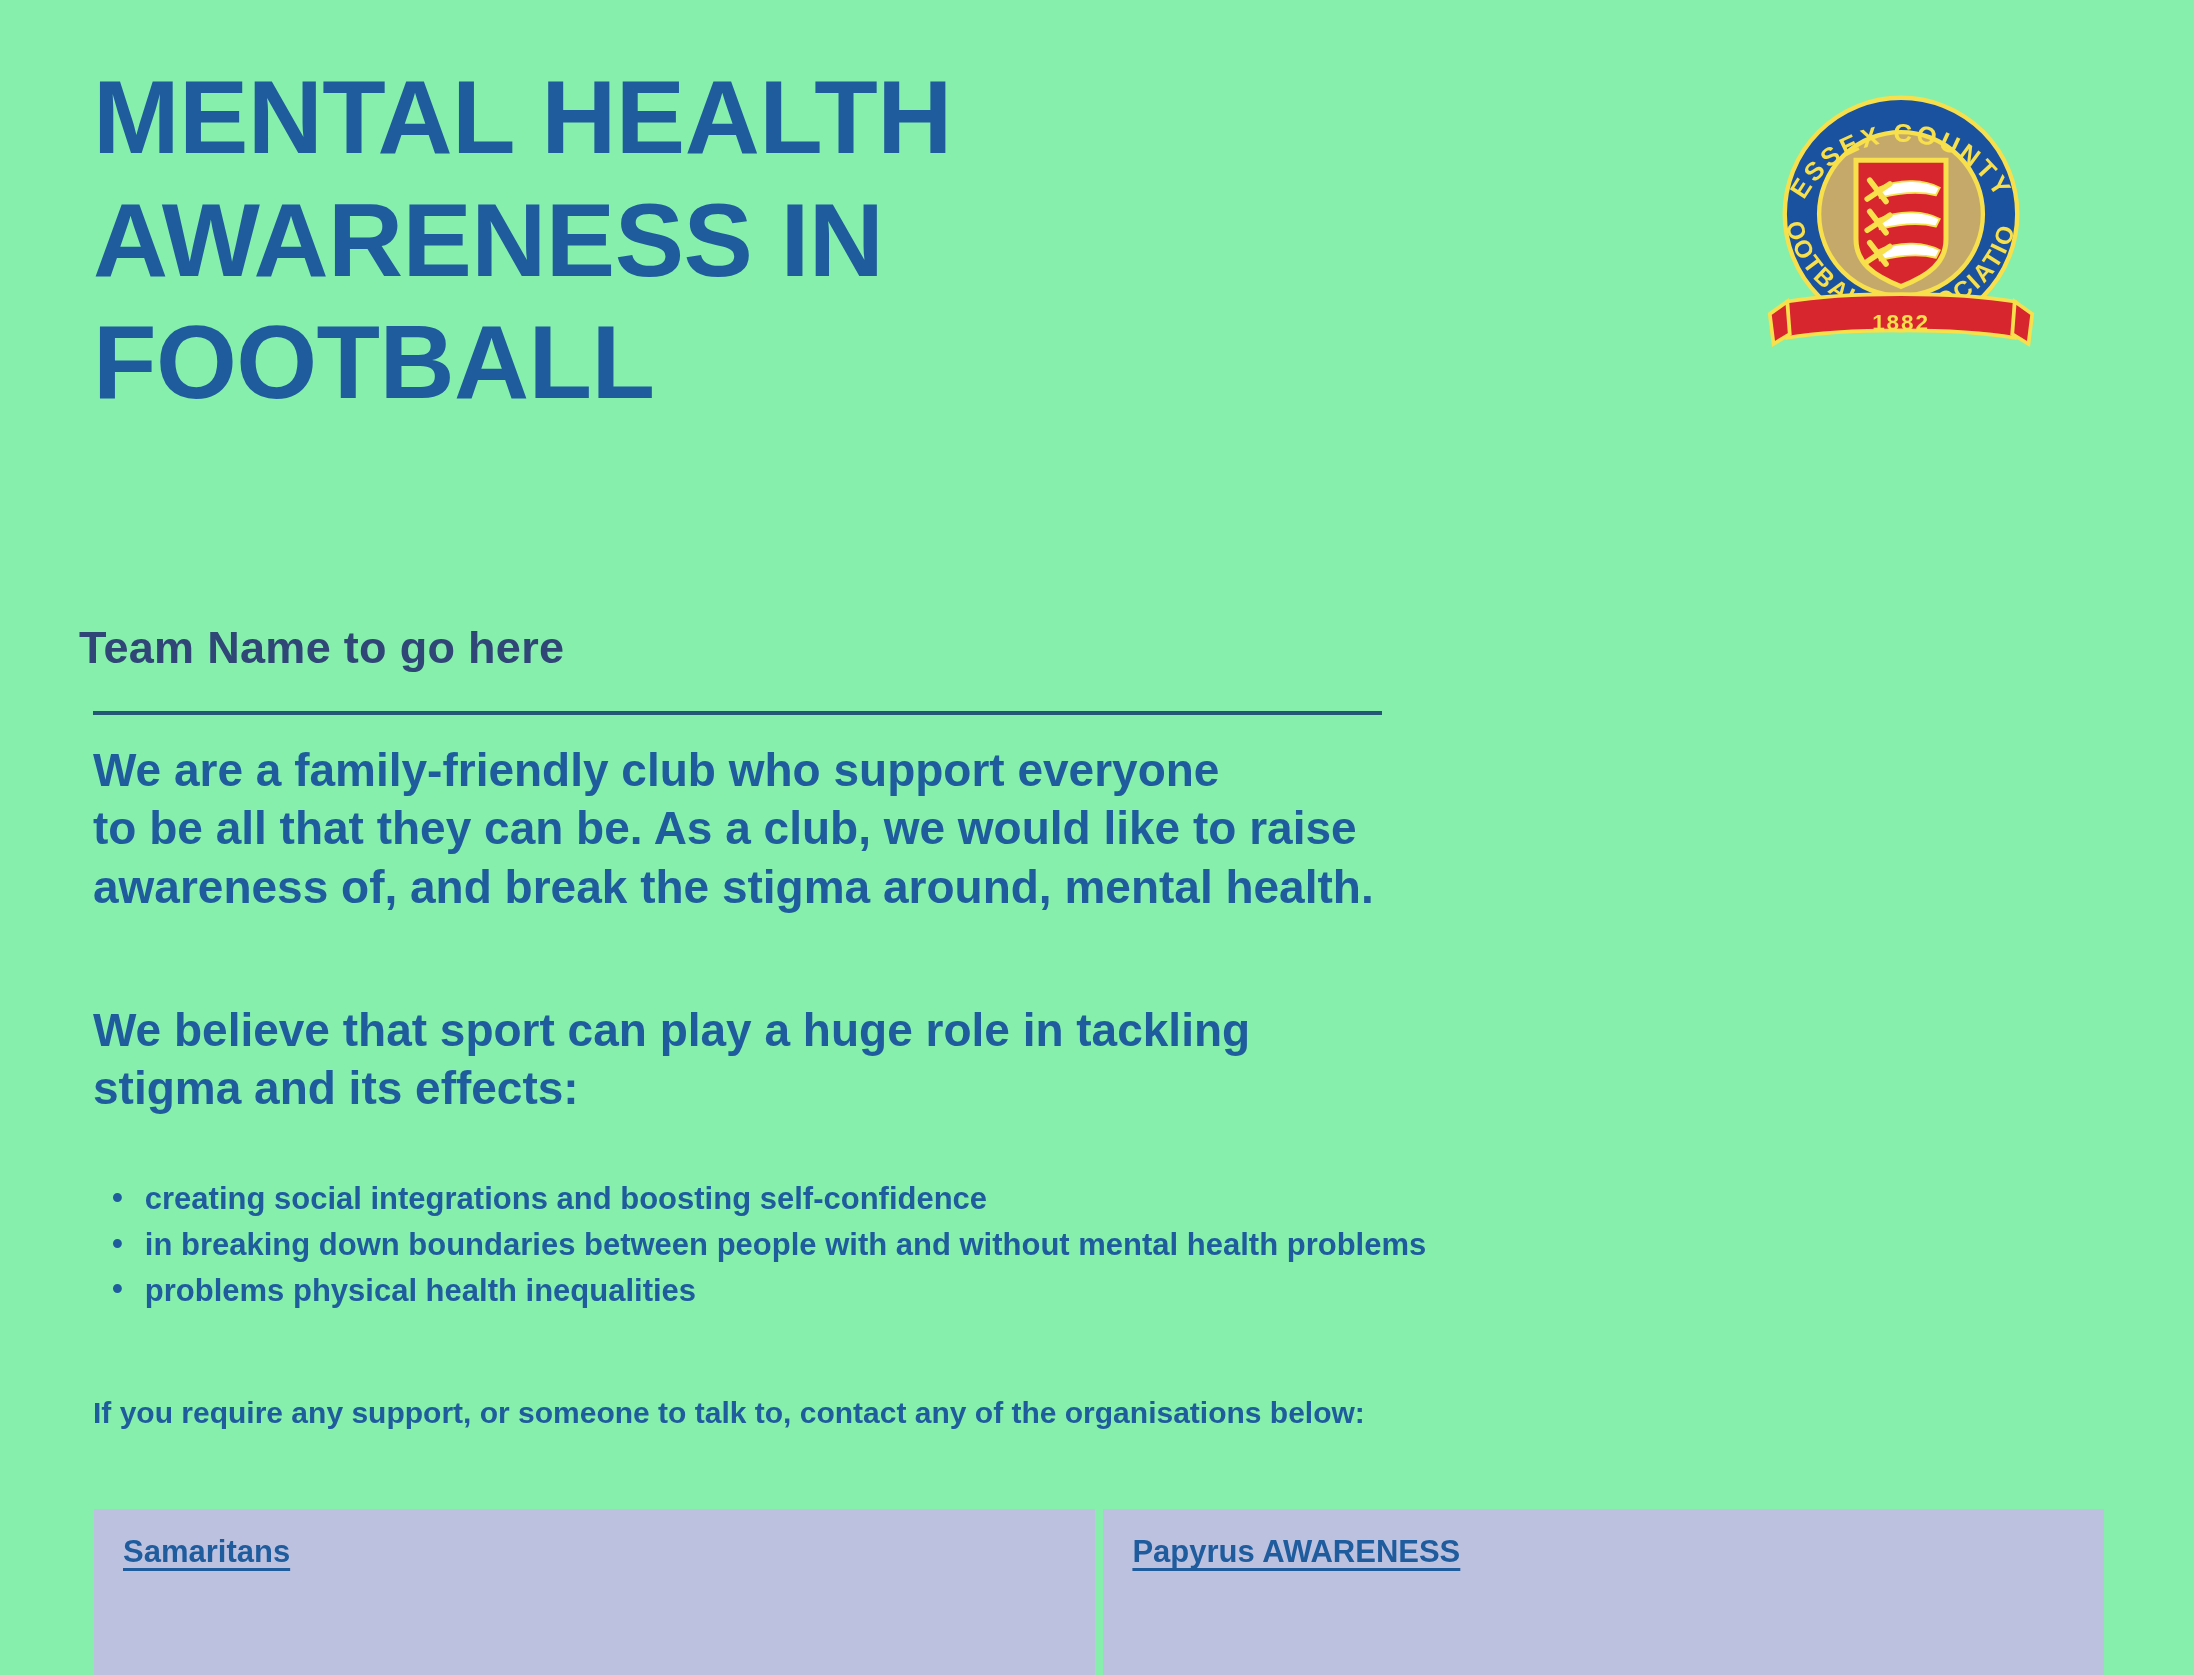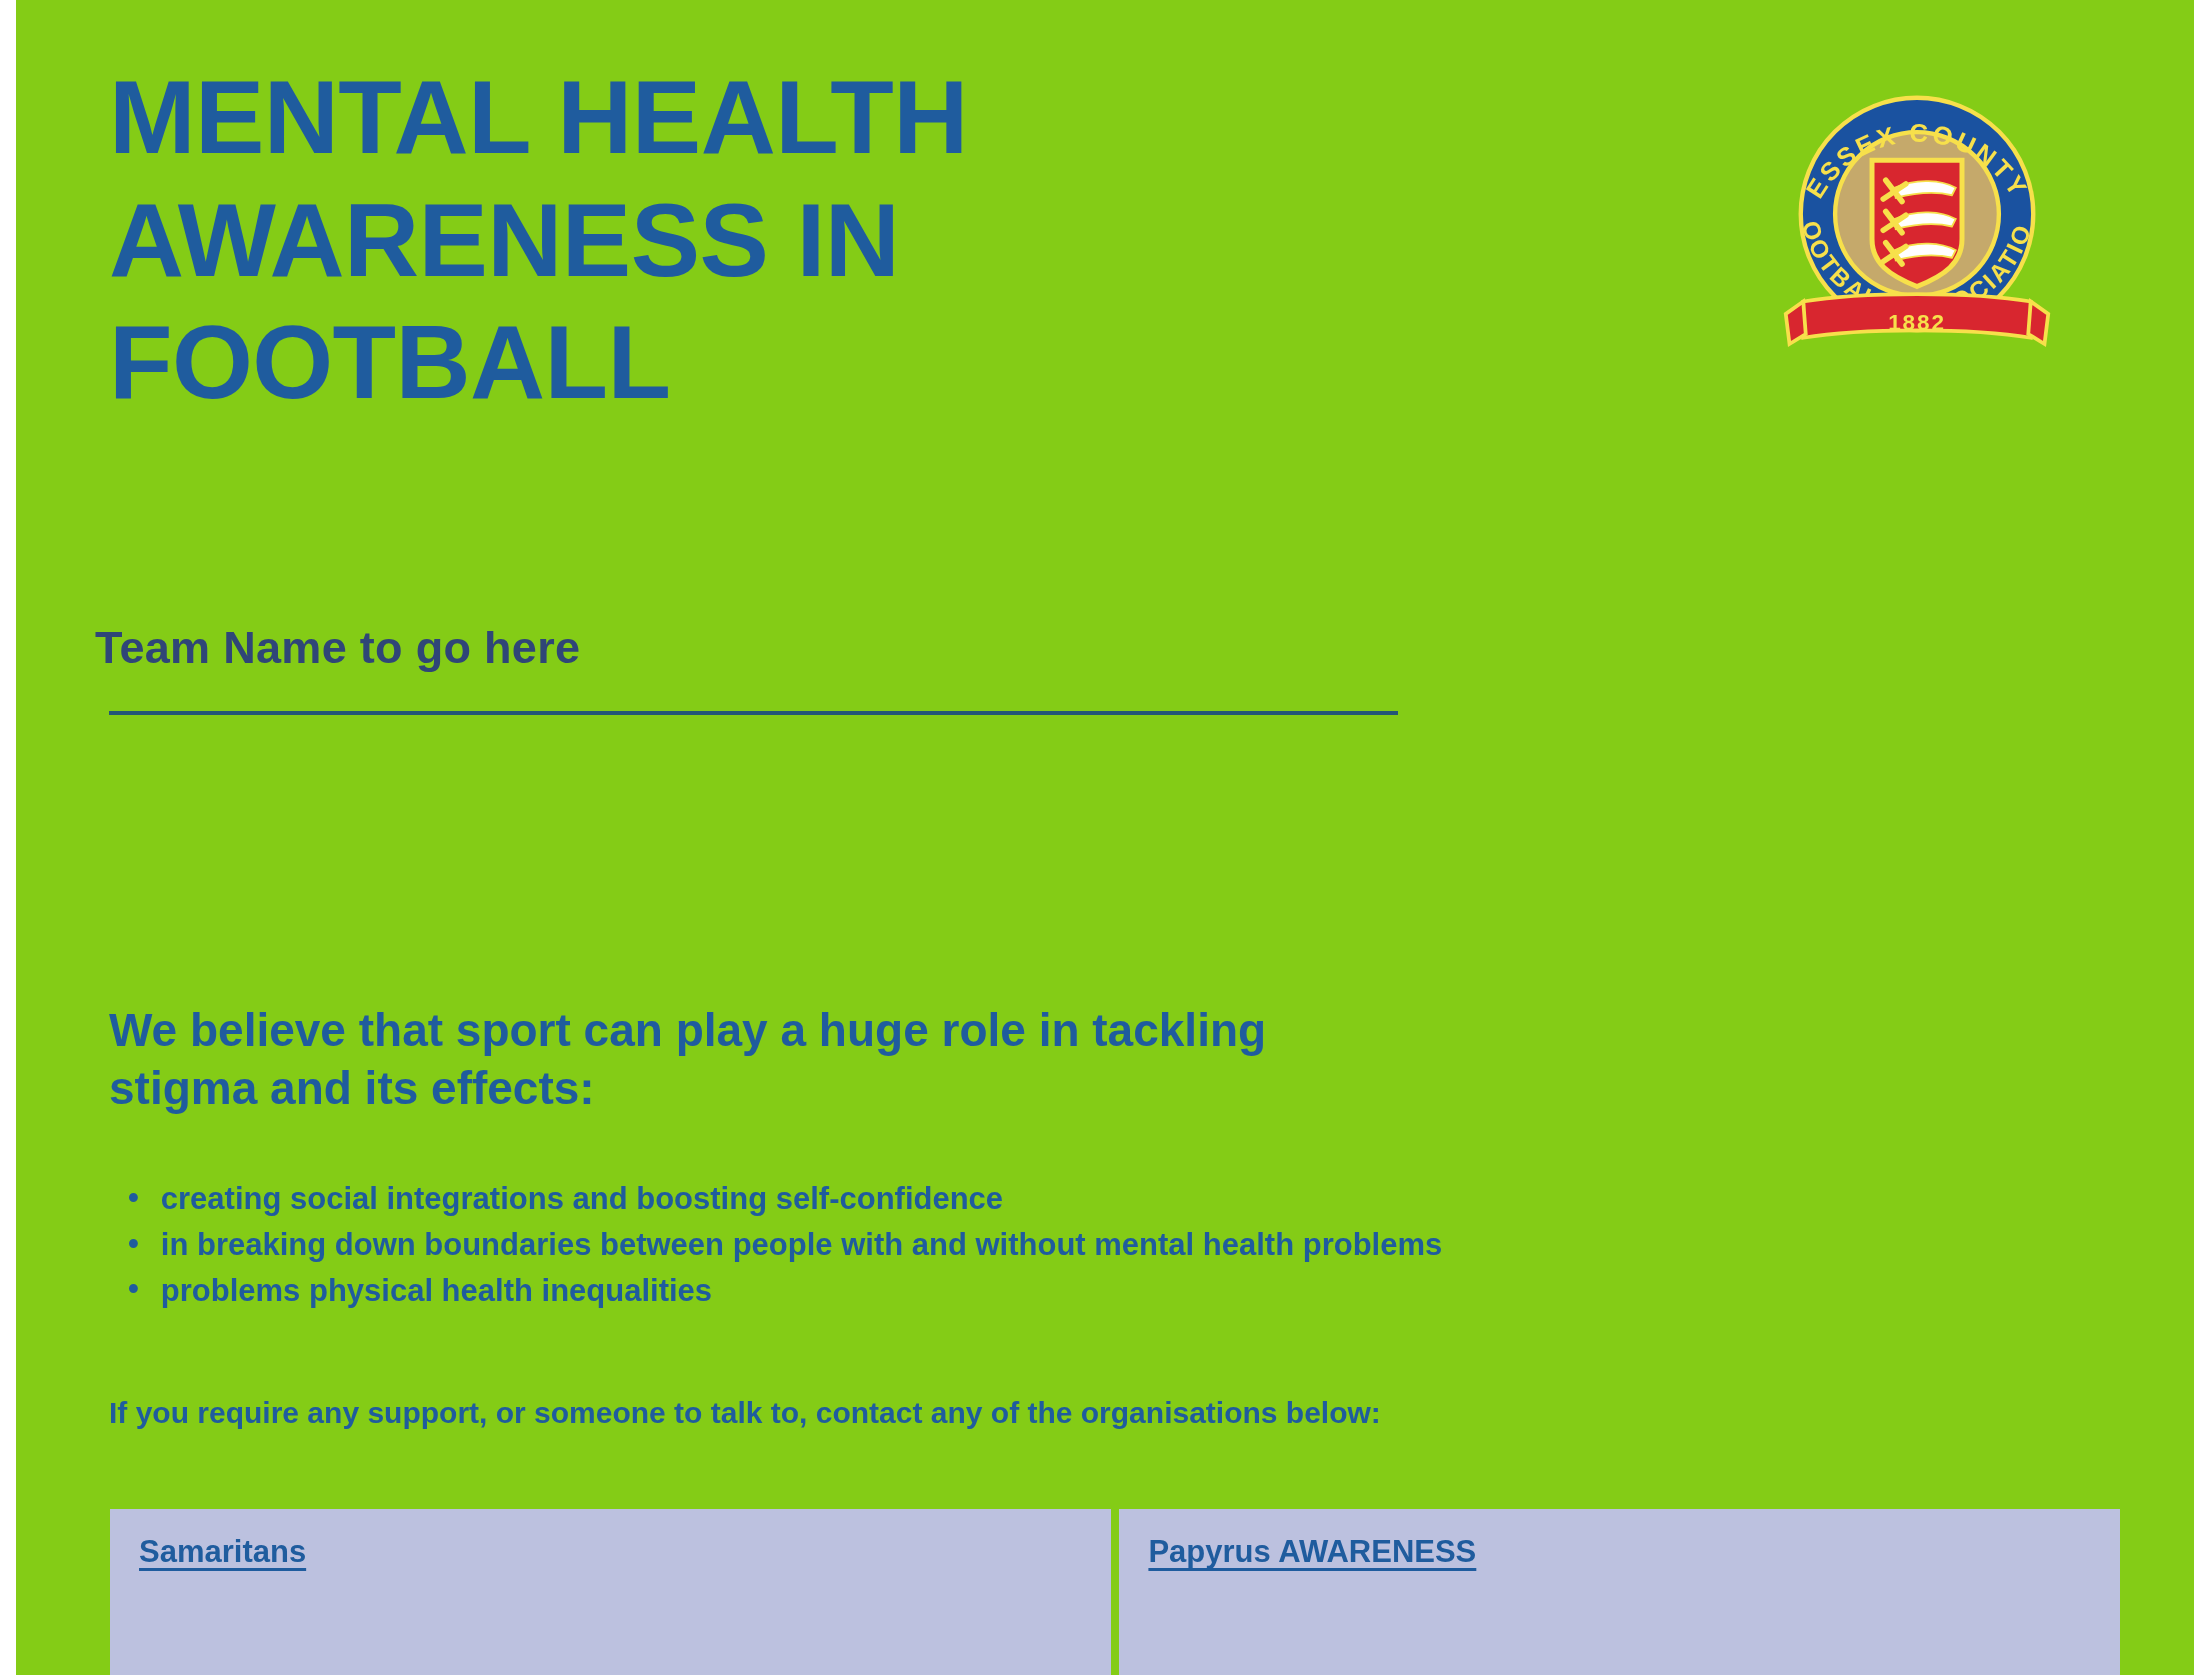--- a/index.html
+++ b/index.html
@@ -12,22 +12,21 @@
     height: 1675px;
     position: relative;
     overflow: hidden;
     font-family: "Liberation Sans", sans-serif;
     -webkit-font-smoothing: antialiased;
   }
 
   .page {
     position: absolute;
     inset: 0;
-    background: #84cc16;
-    margin-left: 16px;
+    background: #86efac;
   }
 
   
   .poster-title {
     position: absolute;
     left: 93px;
     top: 56px;
     width: 1314px;
     color: #1F5C9E;
     font-family: "Liberation Sans", sans-serif;
@@ -215,20 +214,23 @@
         <path d="M 58 372 L 30 392 L 36 440 L 62 424 Z" fill="#D8262F" stroke="#F7E04B" stroke-width="6"></path>
         <path d="M 422 372 L 450 392 L 444 440 L 418 424 Z" fill="#D8262F" stroke="#F7E04B" stroke-width="6"></path>
         <text x="240" y="418" text-anchor="middle" font-family="'Liberation Sans', sans-serif" font-size="36" font-weight="700" fill="#F7E04B" letter-spacing="3">1882</text>
       </g>
     </svg>
   </div>
 
   <div class="team-name">Team Name to go here</div>
   <div class="team-rule"></div>
 
+  <div class="body-block para-1">We are a family-friendly club who support everyone
+to be all that they can be. As a club, we would like to raise
+awareness of, and break the stigma around, mental health.</div>
 
   <div class="body-block para-2">We believe that sport can play a huge role in tackling
 stigma and its effects:</div>
 
   <ul class="bullets">
     <li>creating social integrations and boosting self-confidence</li>
     <li>in breaking down boundaries between people with and without mental health problems</li>
     <li>problems physical health inequalities</li>
   </ul>
 

